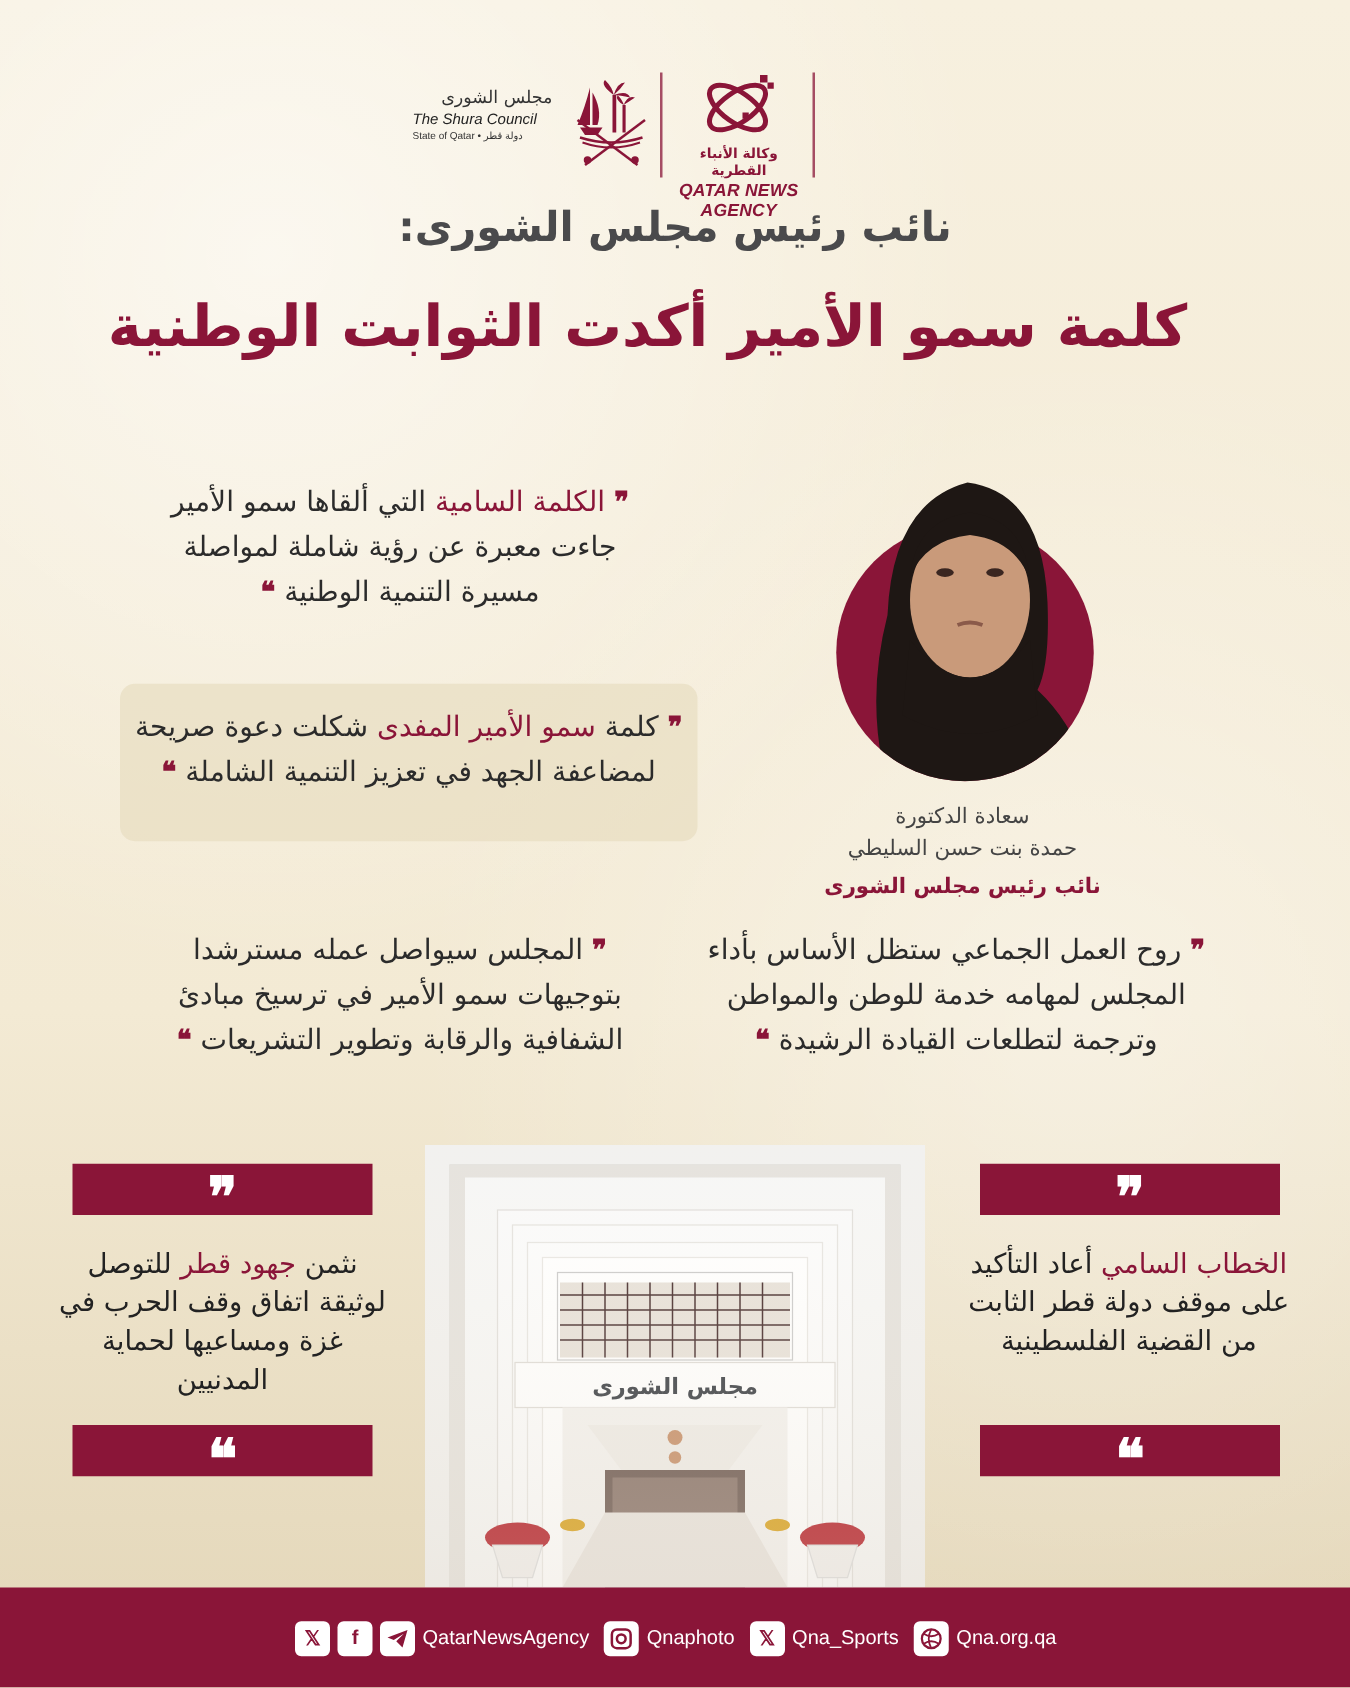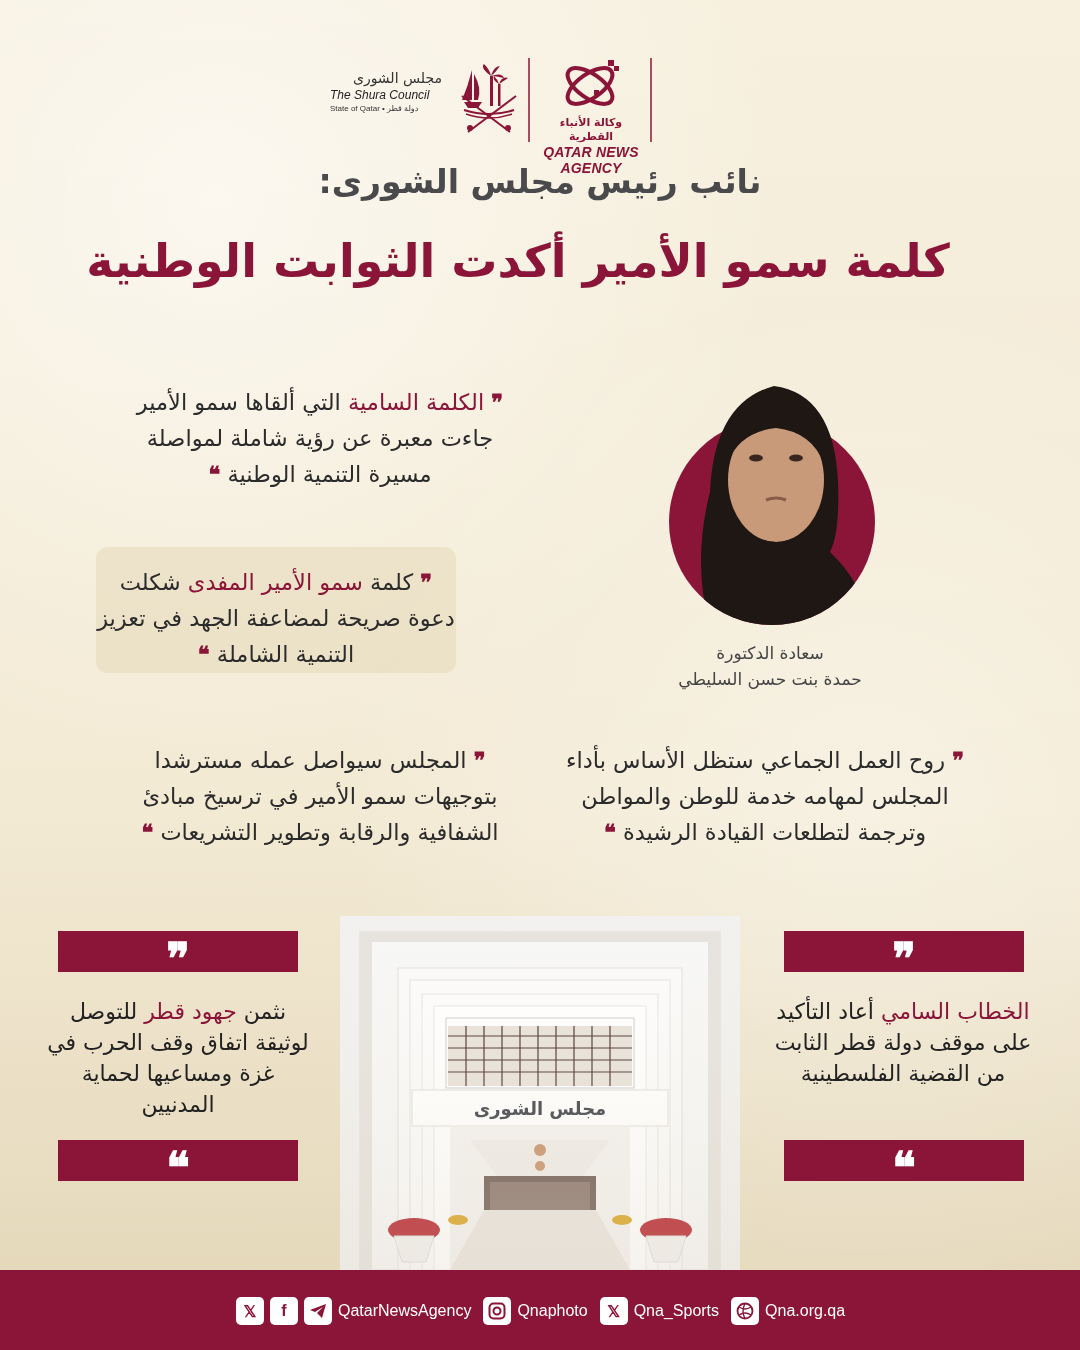--- a/index.html
+++ b/index.html
@@ -35,21 +35,21 @@
 
     
     .pre-title { position: absolute; top: 162px; left: 0; width: 1080px; text-align: center; font-size: 33px; font-weight: bold; color: #4a4a4c; direction: rtl; }
     .main-title { position: absolute; top: 218px; left: 0; width: 1036px; text-align: center; font-size: 46px; font-weight: bold; color: #8a1538; direction: rtl; line-height: 62px; margin-top: 12px; }
 
     
     .quote { position: absolute; direction: rtl; text-align: center; font-size: 22.5px; line-height: 36px; color: #2b2b2b; }
     .q-open, .q-close { color: #8a1538; font-weight: bold; font-size: 22px; font-family: "DejaVu Serif", serif; }
     .hl { color: #8a1538; font-weight: normal; }
     .q1 { top: 384px; left: 130px; width: 380px; }
-    .q2 { top: 547px; left: 96px; width: 360px; height: 126px; background: rgba(231, 219, 190, 0.65); border-radius: 12px; padding-top: 17px; }
+    .q2 { top: 547px; left: 96px; width: 462px; height: 126px; background: rgba(231, 219, 190, 0.65); border-radius: 12px; padding-top: 17px; }
     .q3 { top: 742px; left: 120px; width: 400px; }
     .q4 { top: 742px; left: 555px; width: 420px; }
 
     
     .portrait { position: absolute; top: 372px; left: 662px; width: 230px; height: 256px; }
     .name-block { position: absolute; top: 640px; left: 600px; width: 340px; text-align: center; direction: rtl; }
     .name-title { font-size: 17px; color: #444; line-height: 26px; }
     .name-full { font-size: 17px; color: #444; line-height: 26px; }
     .name-role { font-size: 17px; color: #8a1538; font-weight: bold; line-height: 34px; }
 
@@ -147,20 +147,21 @@
     <ellipse cx="94" cy="86" rx="7" ry="3.5" fill="#3a2620"></ellipse>
     <ellipse cx="134" cy="86" rx="7" ry="3.5" fill="#3a2620"></ellipse>
     <path d="M104 128 Q114 124 124 128" stroke="#8a5a4a" stroke-width="3" fill="none"></path>
     <path d="M66 140 Q114 200 162 140 L168 200 Q114 230 60 200 Z" fill="#1e1714"></path>
   </g>
 </svg>
 
 <div class="name-block">
   <div class="name-title">سعادة الدكتورة</div>
   <div class="name-full">حمدة بنت حسن السليطي</div>
+  <div class="name-role">نائب رئيس مجلس الشورى</div>
 </div>
 
 <svg class="building" viewBox="0 0 400 360">
   <defs>
     <linearGradient id="bfade" x1="0" y1="0" x2="0" y2="1">
       <stop offset="0" stop-color="#f6eedb" stop-opacity="0"></stop>
       <stop offset="1" stop-color="#e0d6c6" stop-opacity="0.3"></stop>
     </linearGradient>
   </defs>
   <rect x="0" y="6" width="400" height="354" fill="#f2f1ef"></rect>

